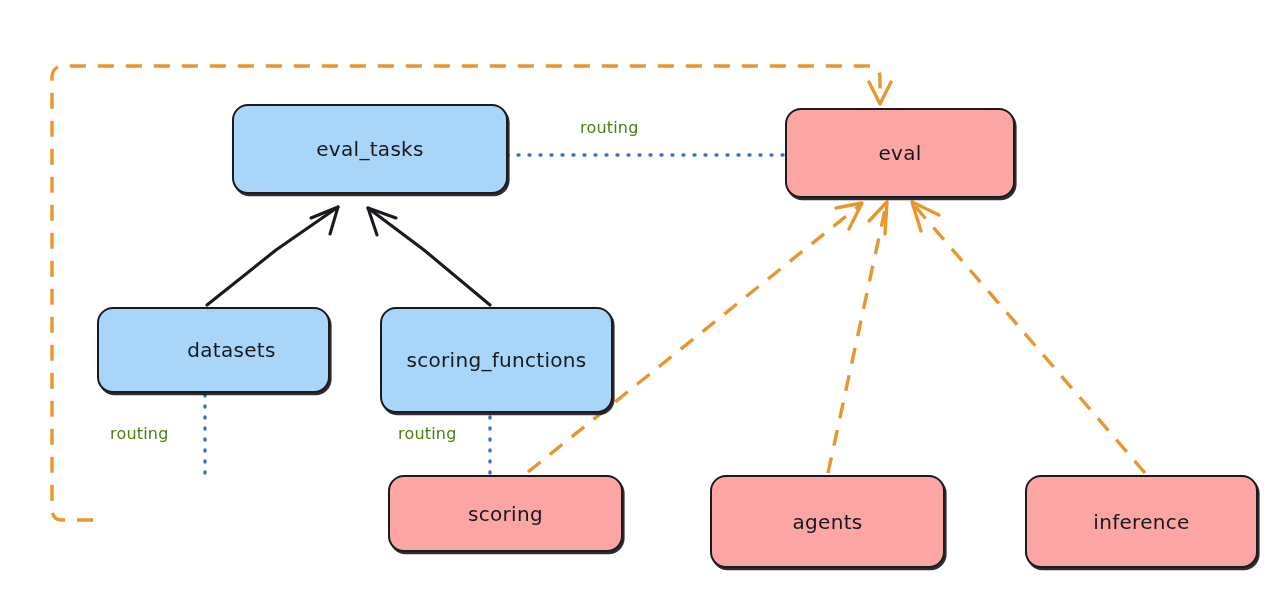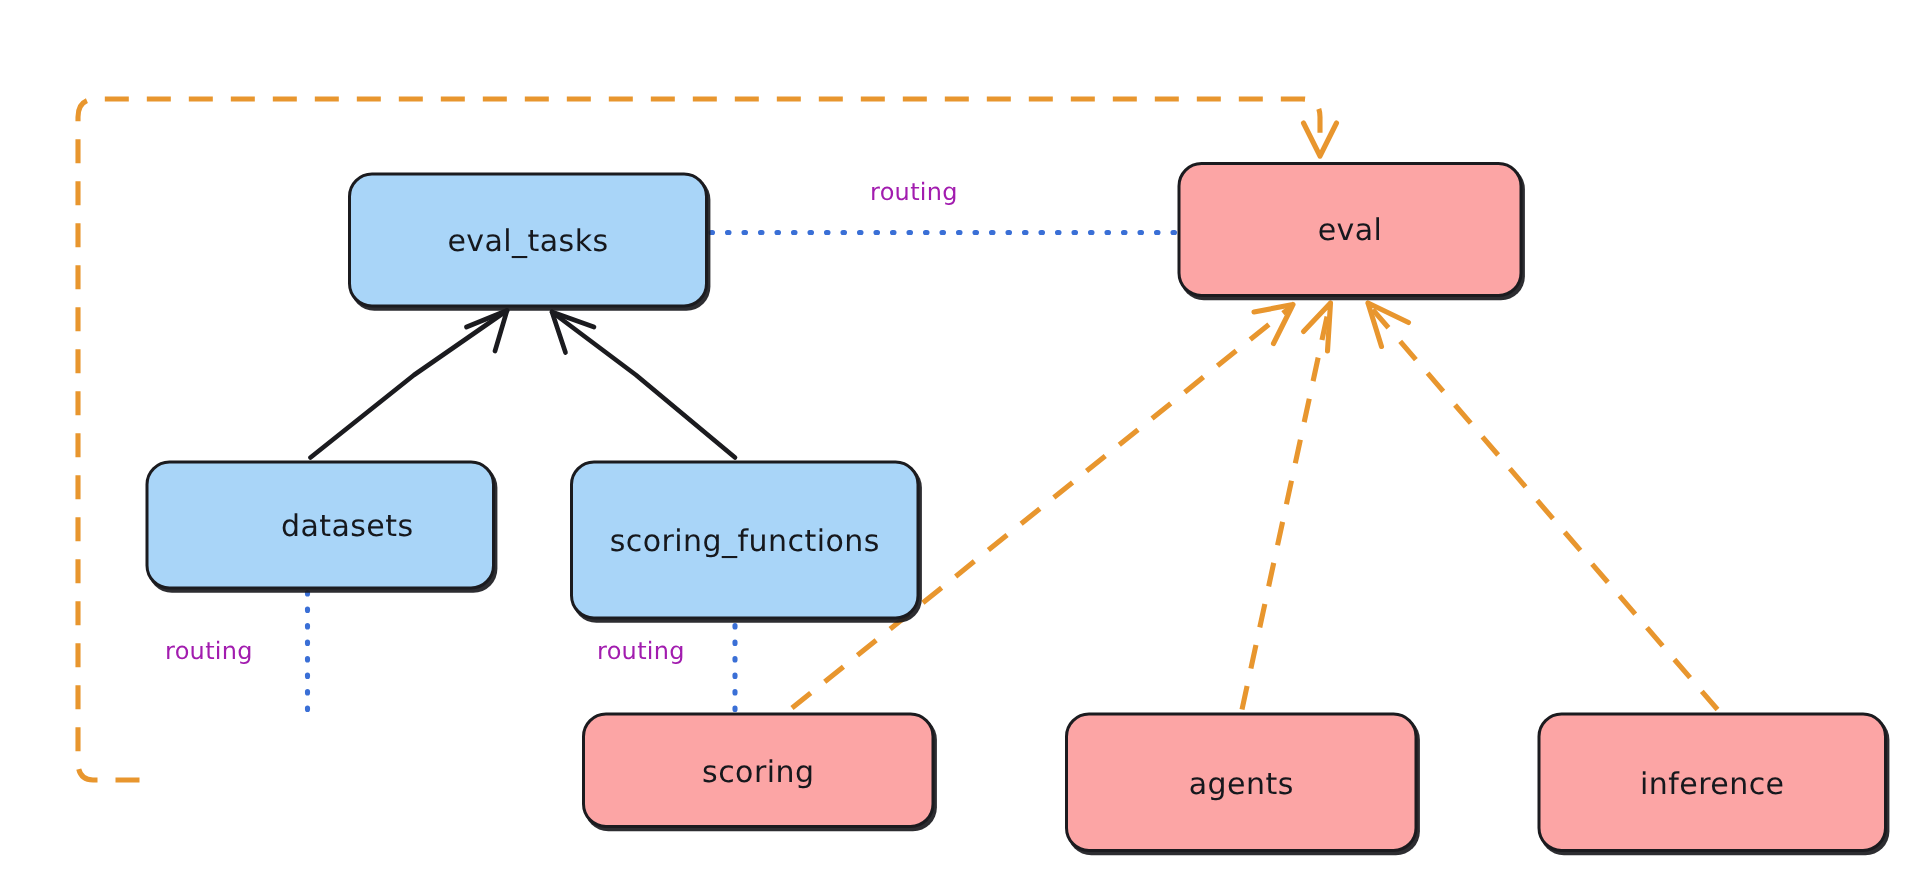--- a/index.html
+++ b/index.html
@@ -40,21 +40,21 @@
     font-size: 20px;
     letter-spacing: 0.3px;
     text-align: center;
     line-height: 1.1;
     box-shadow: 1.6px 2.2px 0 0 rgba(27,27,31,0.92);
   }
   .node.blue  { background: #a9d5f8; }
   .node.green { background: #fca5a5; }
   .edge-label {
     position: absolute;
-    color: #a21caf;
+    color: #4d7c0f;
     font-size: 16px;
     letter-spacing: 0.2px;
     white-space: nowrap;
   }
 </style>
 </head>
 <body>
 
 <div id="canvas">
 
@@ -96,21 +96,21 @@
       <path d="M 828,473 L 886,205" fill="none" stroke="#e8962e" stroke-width="3.4" stroke-linecap="butt" stroke-dasharray="16 12"></path>
       <path d="M 887,202 L 869,221 M 887,202 L 885,234" fill="none" stroke="#e8962e" stroke-width="3.4" stroke-linecap="round" stroke-linejoin="round"></path>
     </g>
 
     <g>
       <path d="M 1145,473 L 914,205" fill="none" stroke="#e8962e" stroke-width="3.4" stroke-linecap="butt" stroke-dasharray="16 12"></path>
       <path d="M 912,202 L 921,231 M 912,202 L 939,215" fill="none" stroke="#e8962e" stroke-width="3.4" stroke-linecap="round" stroke-linejoin="round"></path>
     </g>
   </svg>
 
-  <div class="node blue" style="left:232px; top:115px; width:240px; height:90px;">
+  <div class="node blue" style="left:232px; top:104px; width:276px; height:90px;">
     <span>eval_tasks</span>
   </div>
 
   <div class="node green" style="left:785px; top:108px; width:230px; height:90px;">
     <span>eval</span>
   </div>
 
   <div class="node blue" style="left:97px; top:307px; width:233px; height:86px;padding-left:36px;">
     <span>datasets</span>
   </div>

